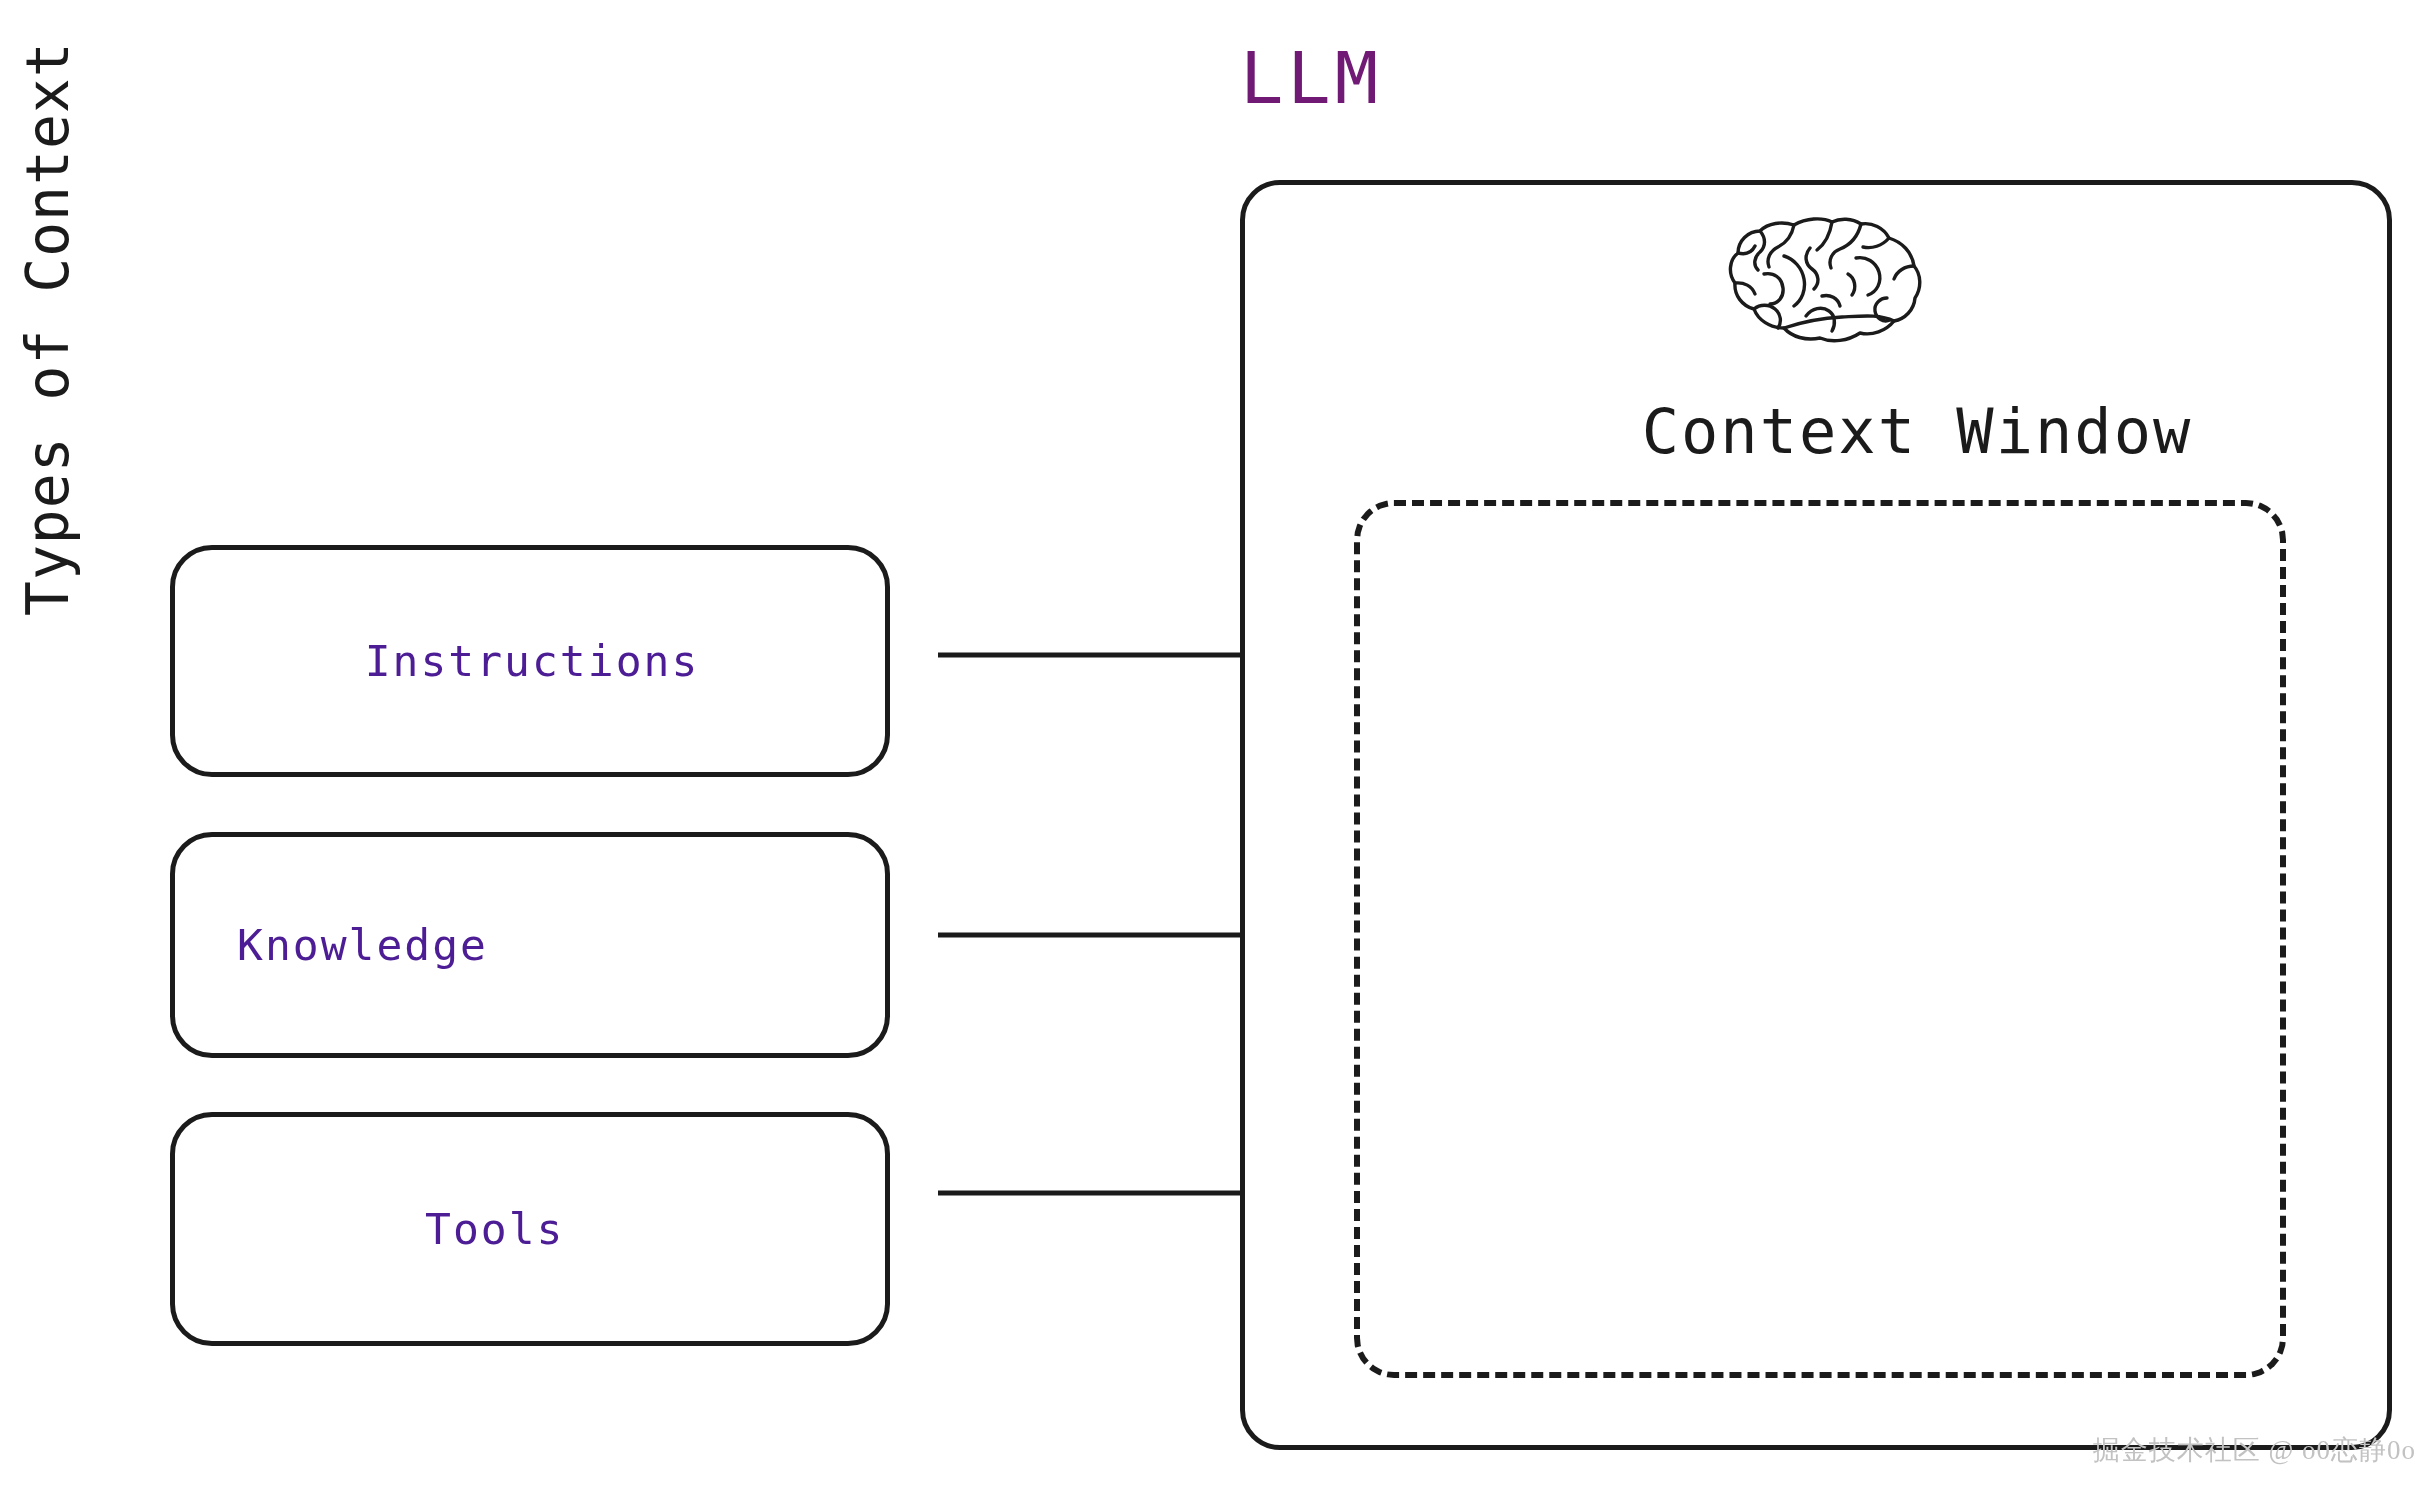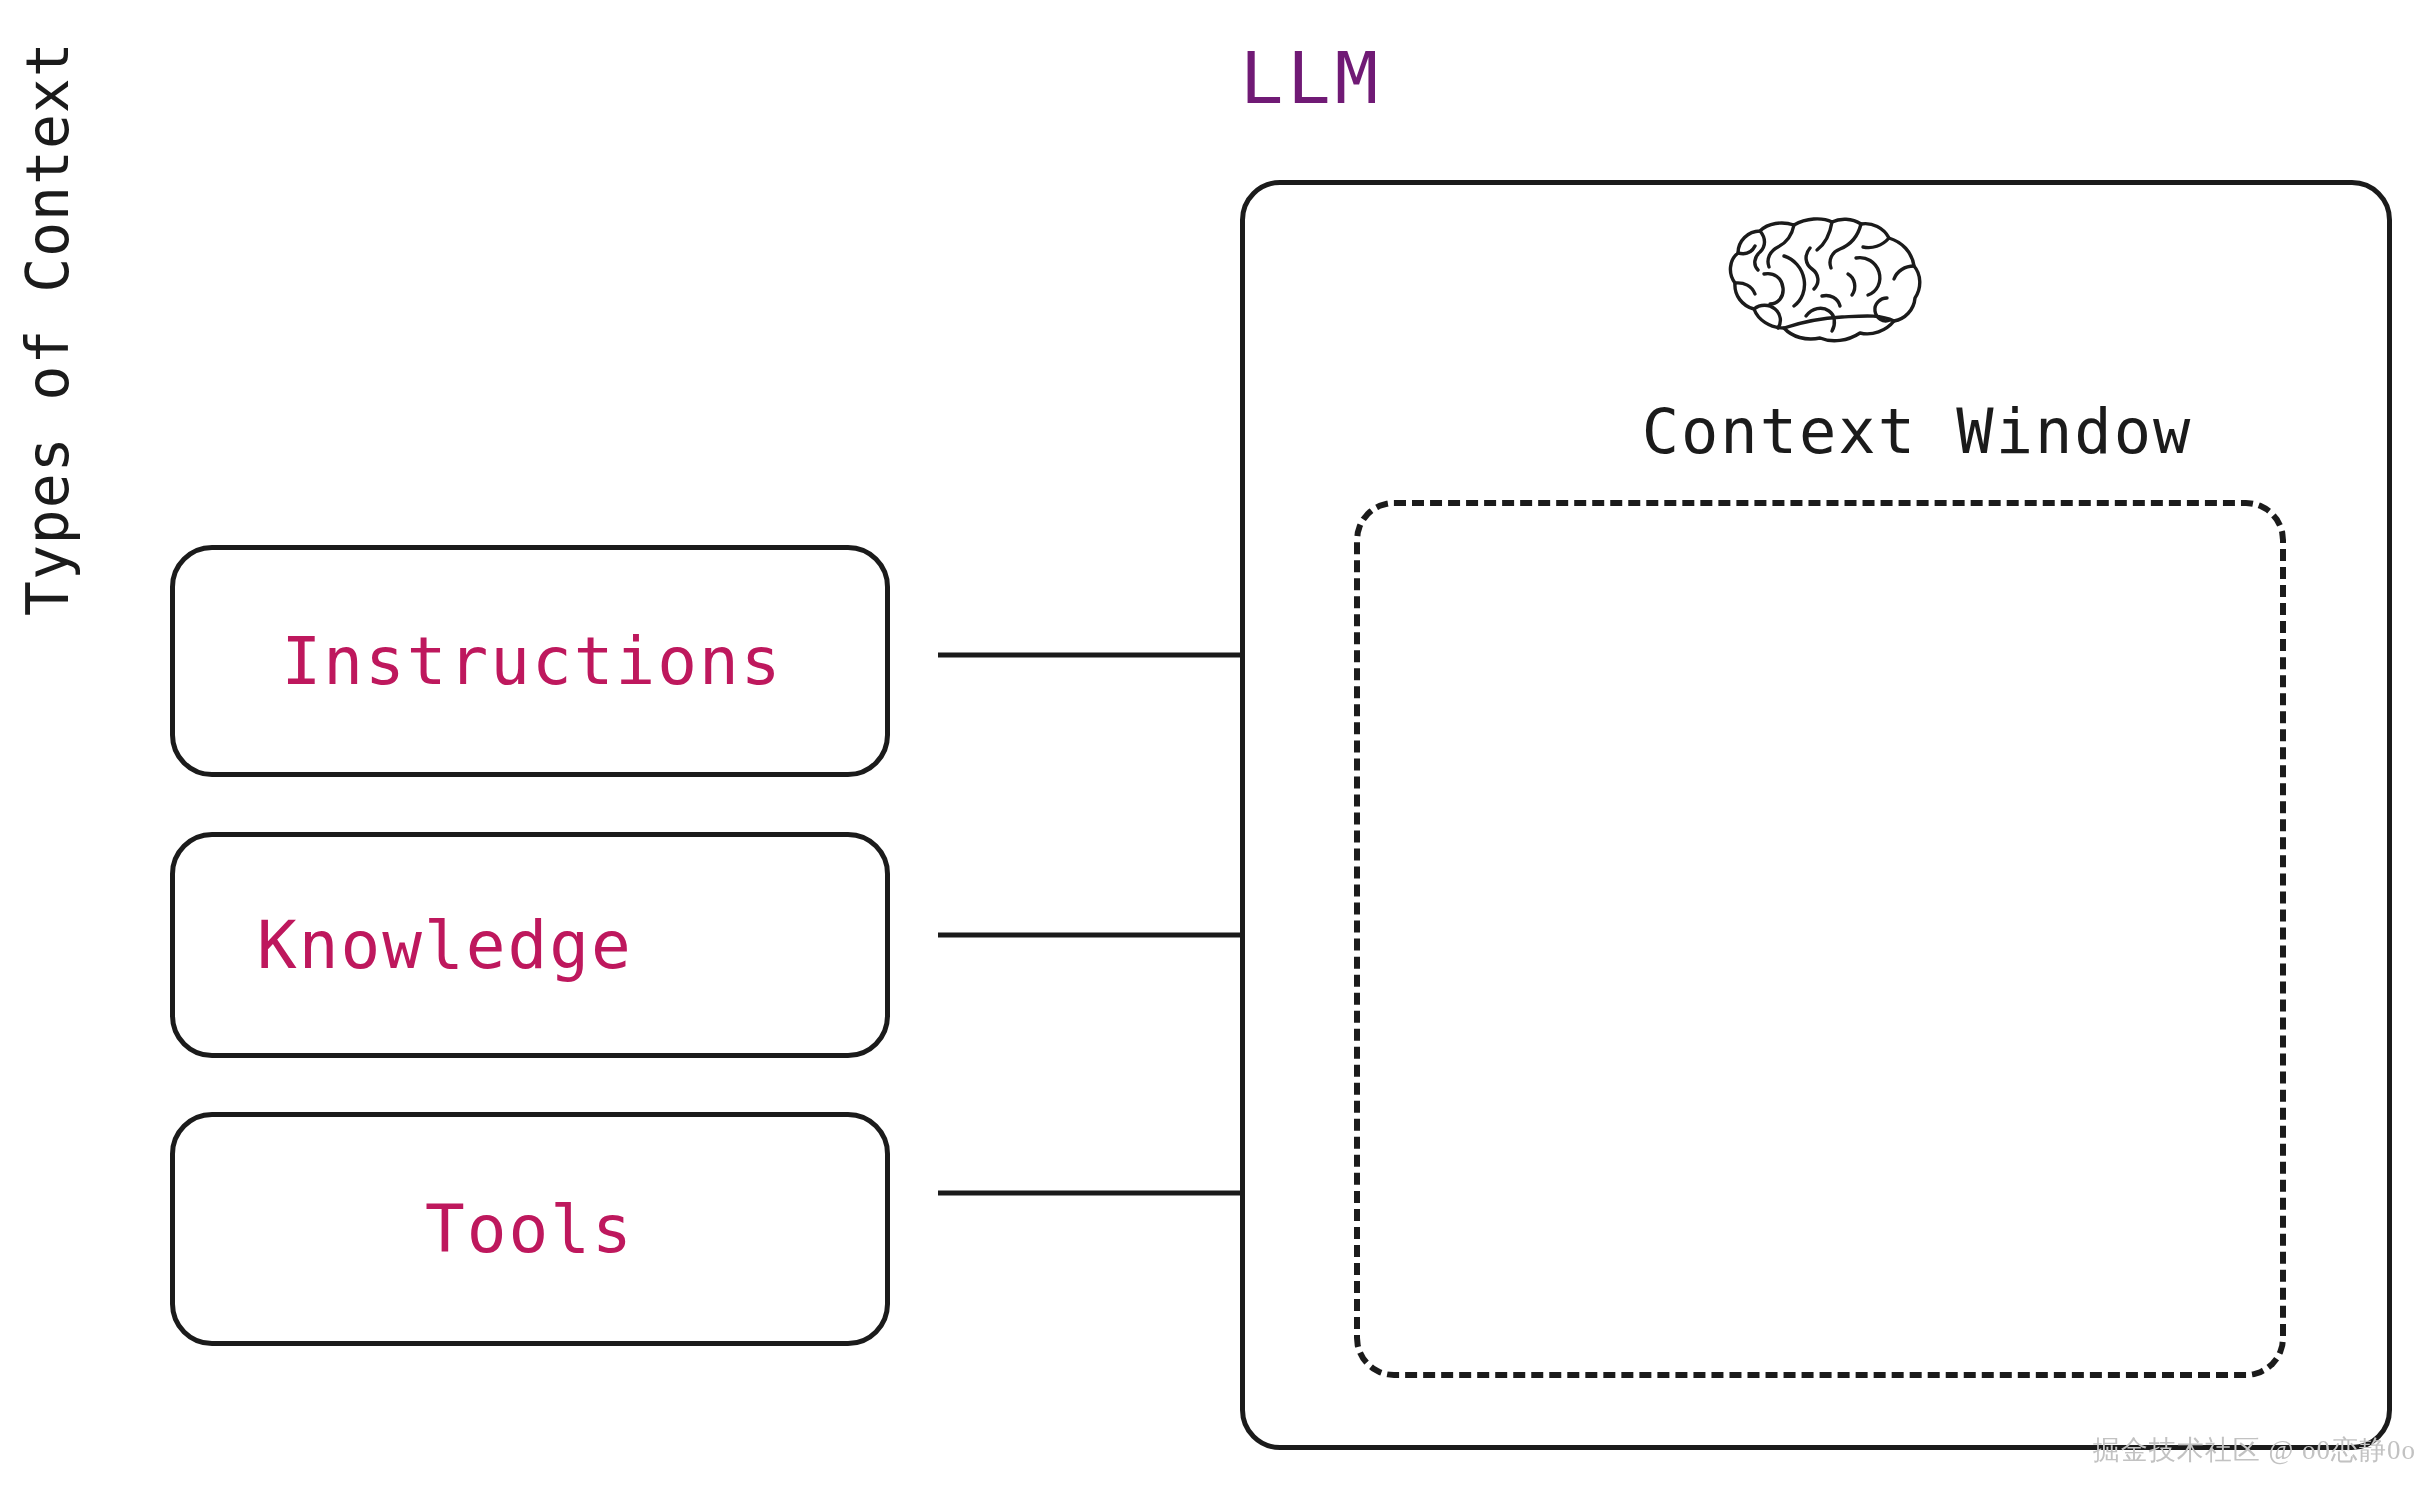--- a/index.html
+++ b/index.html
@@ -42,28 +42,28 @@
     left: 170px;
     width: 720px;
     border: 5px solid #1b1b1b;
     border-radius: 42px;
     background: #ffffff;
     box-sizing: border-box;
     display: flex;
     align-items: center;
   }
   .ctx-box .ctx-label {
-    font-size: 66px;
-    color: #be185d;
+    font-size: 43px;
+    color: #4c1d95;
     letter-spacing: 2px;
     white-space: nowrap;
   }
   #box-instructions { top: 545px; height: 232px; justify-content: center; }
   #box-instructions .ctx-label { margin-left: 4px; }
-  #box-knowledge    { top: 832px; height: 226px; justify-content: flex-start; padding-left: 20px; }
+  #box-knowledge    { top: 832px; height: 226px; justify-content: flex-start; }
   #box-knowledge .ctx-label { margin-left: 62px; }
   #box-tools        { top: 1112px; height: 234px; justify-content: flex-start; }
   #box-tools .ctx-label { margin-left: 250px; }
 
   
   .arrow {
     position: absolute;
     left: 938px;
     width: 400px;
     height: 44px;

